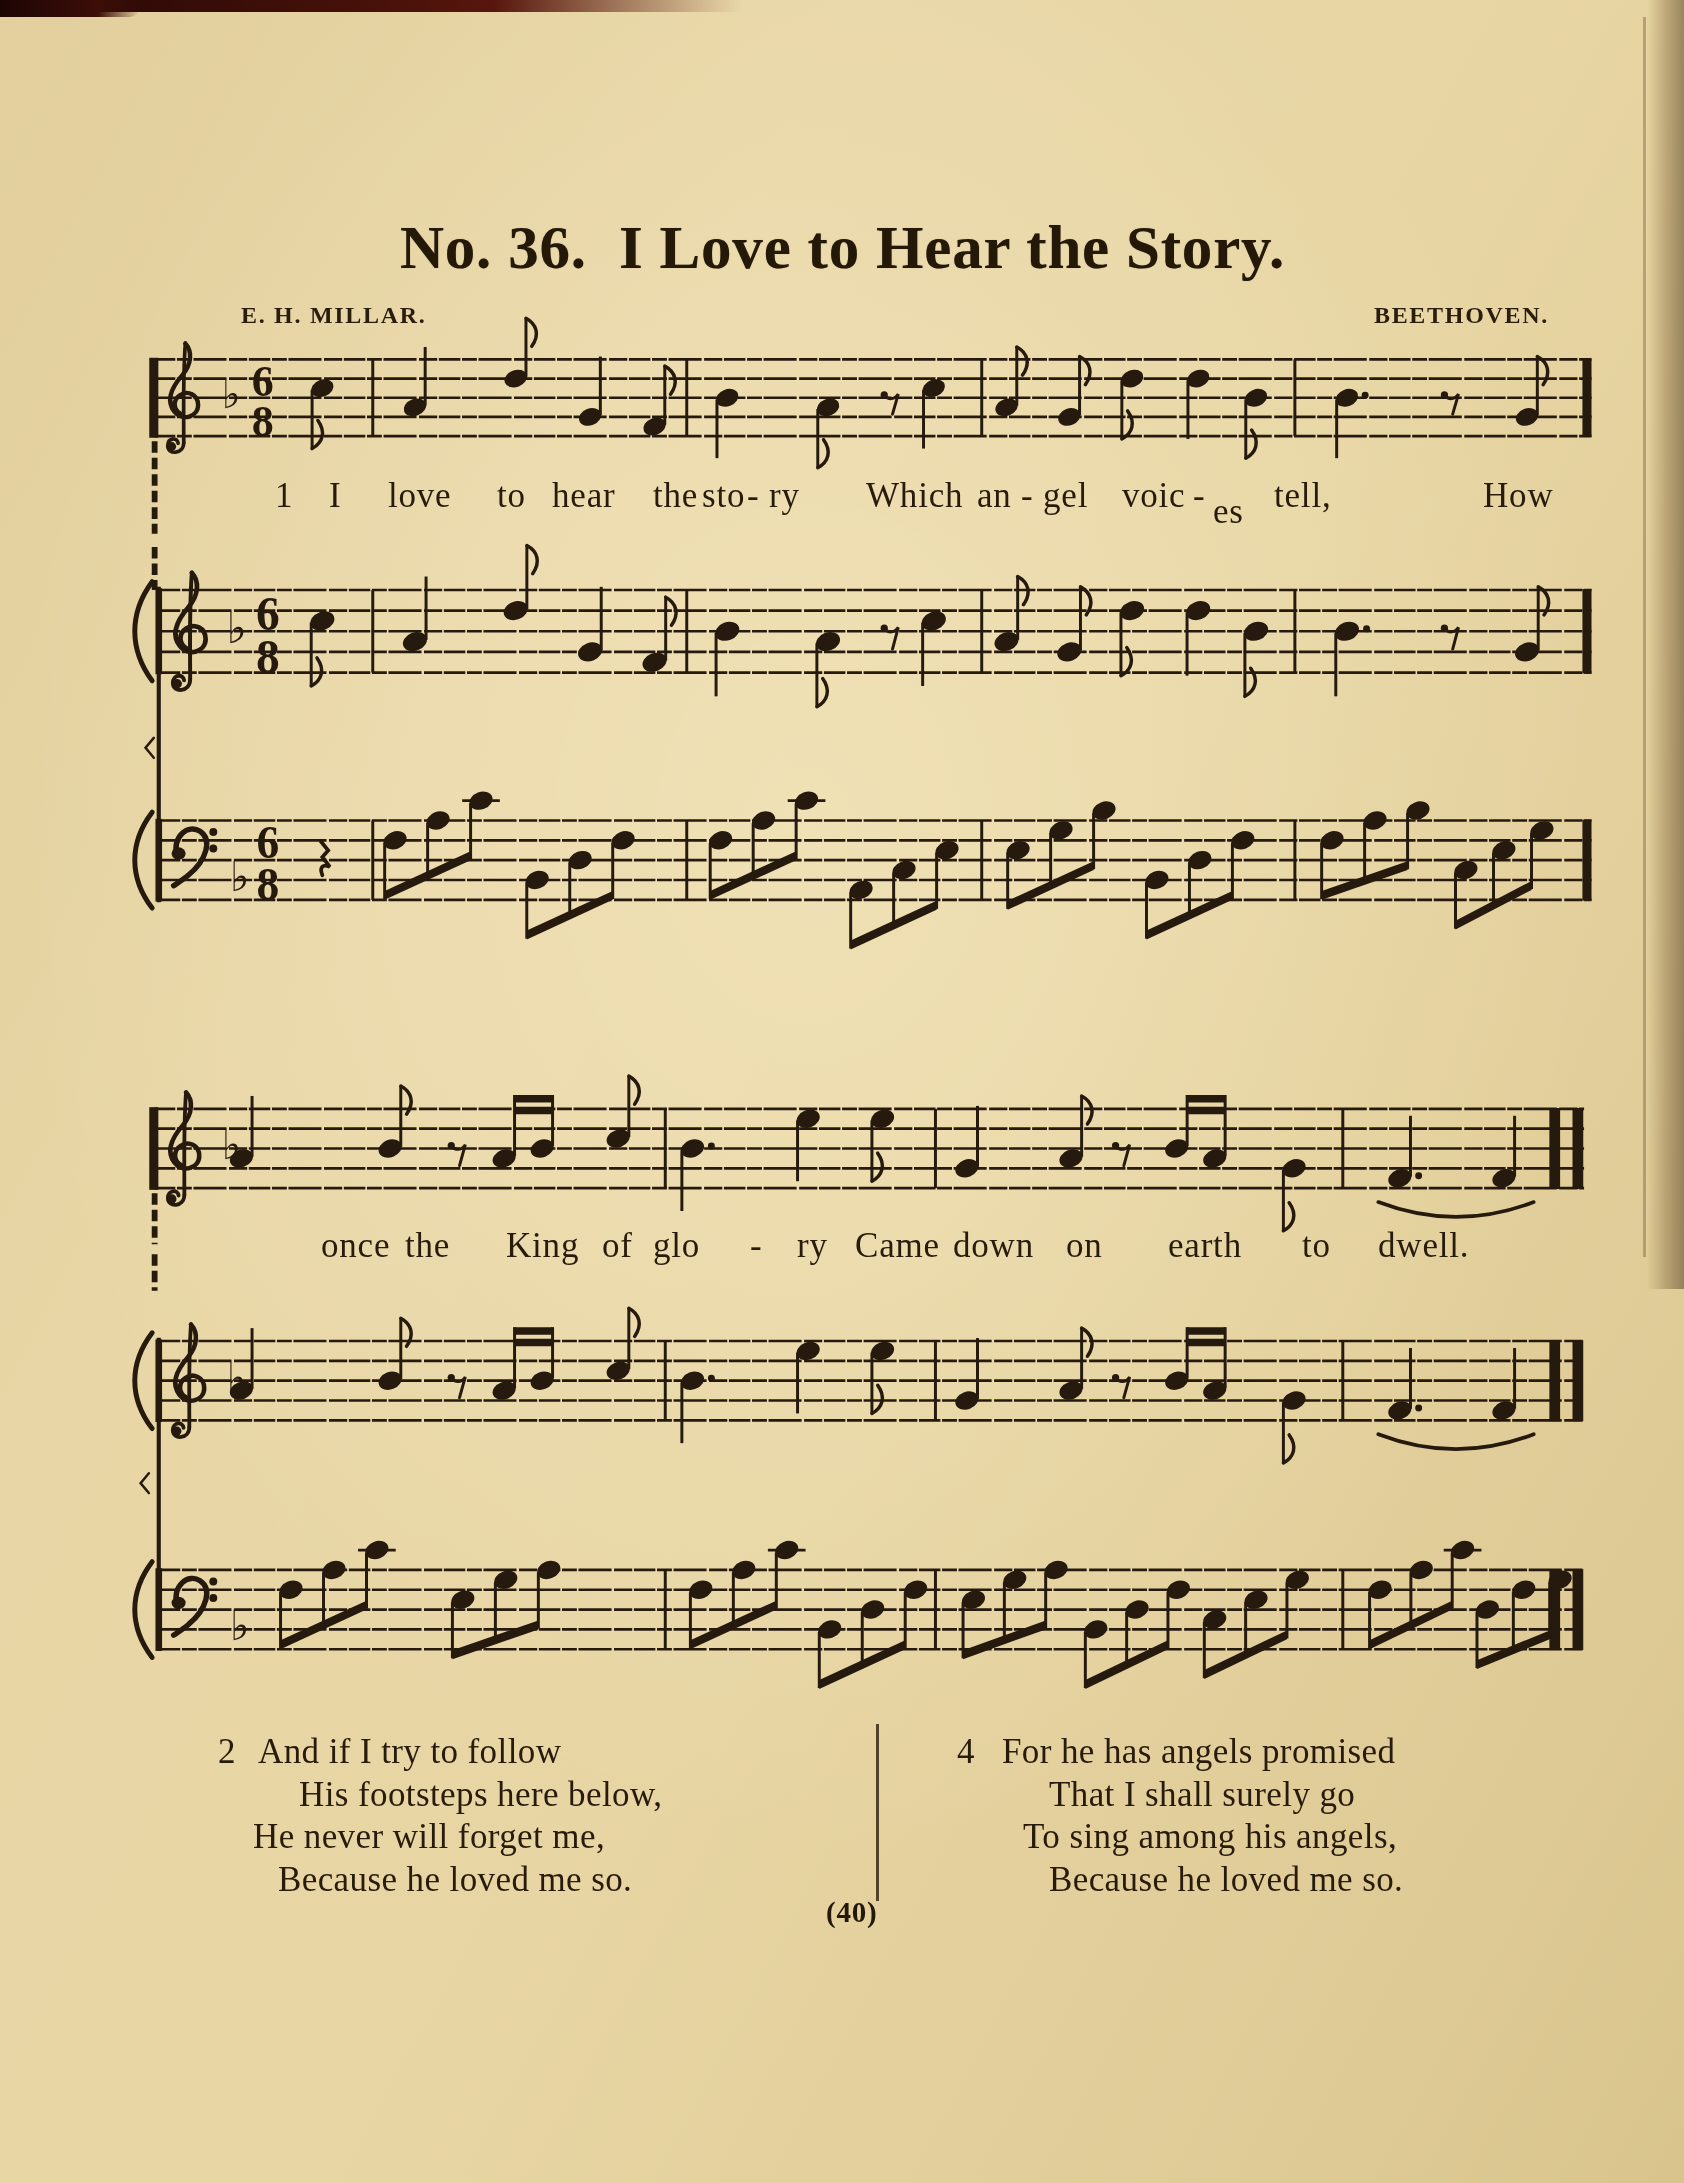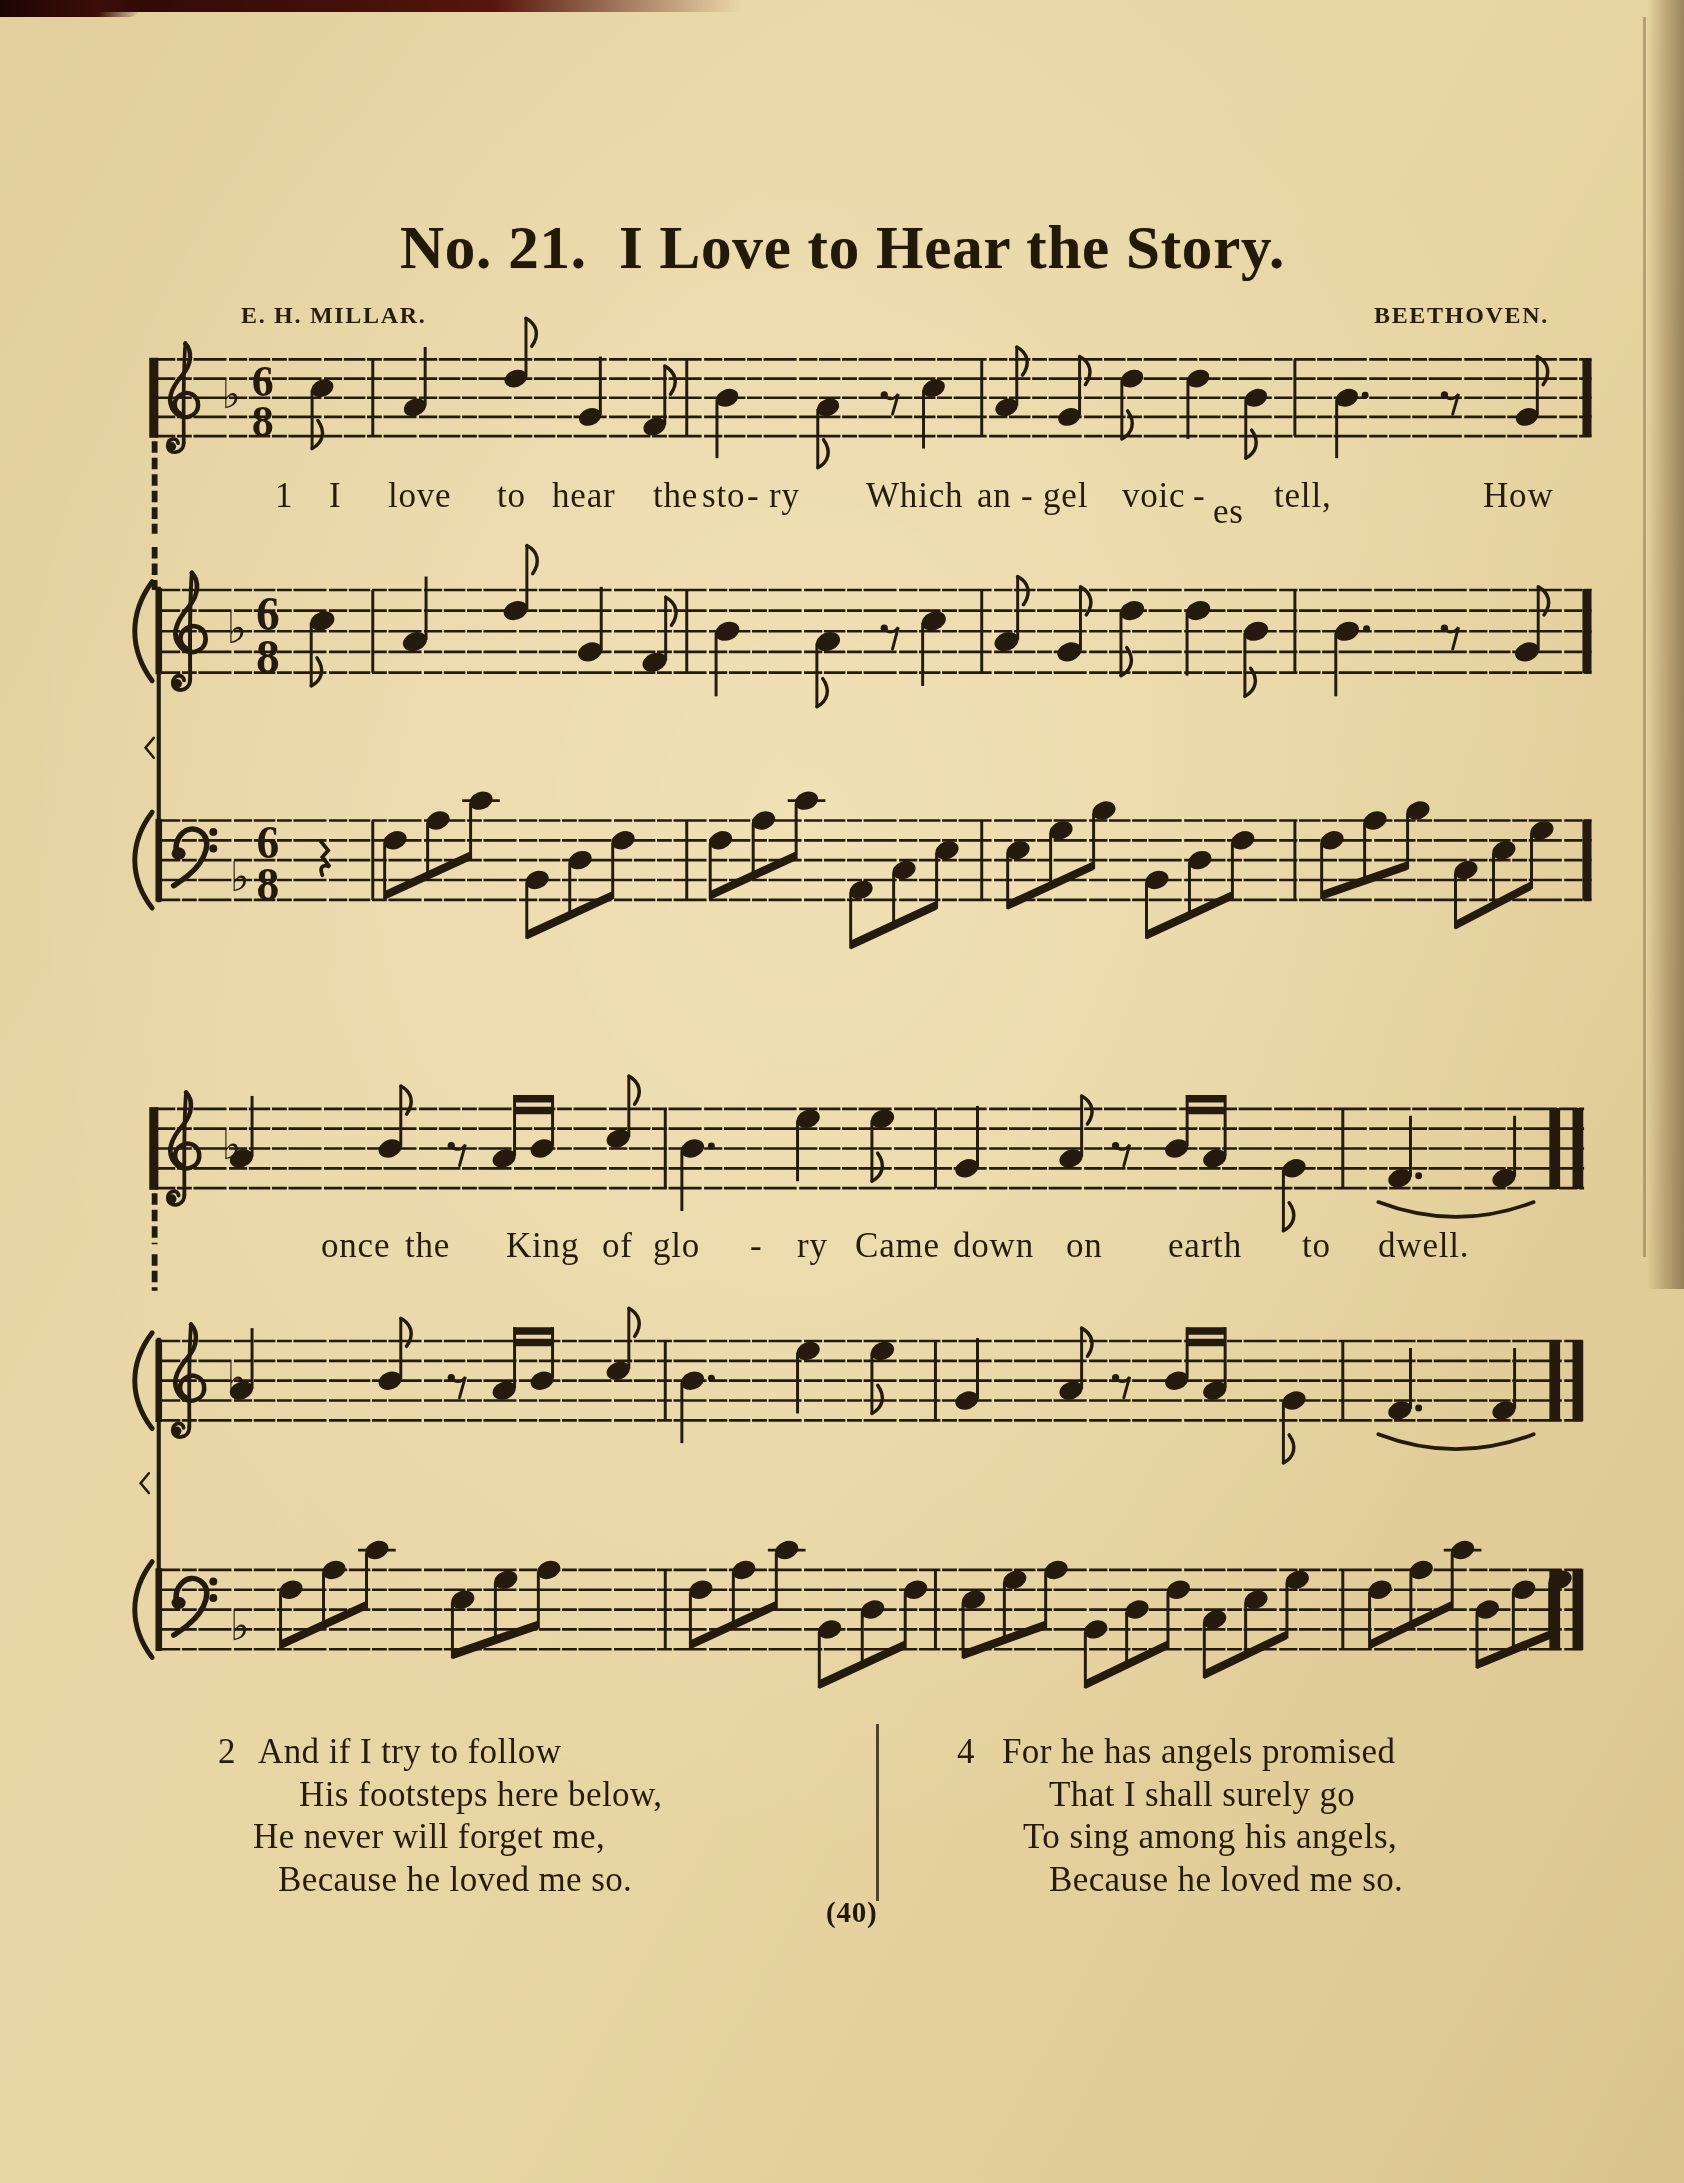--- a/index.html
+++ b/index.html
@@ -483,21 +483,21 @@
         <line x1="192" y1="1619" x2="192" y2="1998" stroke="#261a0e" stroke-width="5"></line>
       </g>
       <g>
         <path d="M 186,893 L 176,905 L 186,917" stroke="#261a0e" stroke-width="3" fill="none" stroke-linecap="round"></path>
       </g>
       <g>
         <path d="M 180,1783 L 170,1795 L 180,1807" stroke="#261a0e" stroke-width="3" fill="none" stroke-linecap="round"></path>
       </g>
     </svg>
 
-  <div class="title">No. 21.  I Love to Hear the Story.</div>
+  <div class="title">No. 36.  I Love to Hear the Story.</div>
   <div class="credit left">E. H. MILLAR.</div>
   <div class="credit right">BEETHOVEN.</div>
 
   <div class="lyric-line" id="lyric1">
       <span style="left: 275px; top: 476px;">1</span>
       <span style="left: 329px; top: 476px;">I</span>
       <span style="left: 388px; top: 476px;">love</span>
       <span style="left: 497px; top: 476px;">to</span>
       <span style="left: 552px; top: 476px;">hear</span>
       <span style="left: 653px; top: 476px;">the</span>

